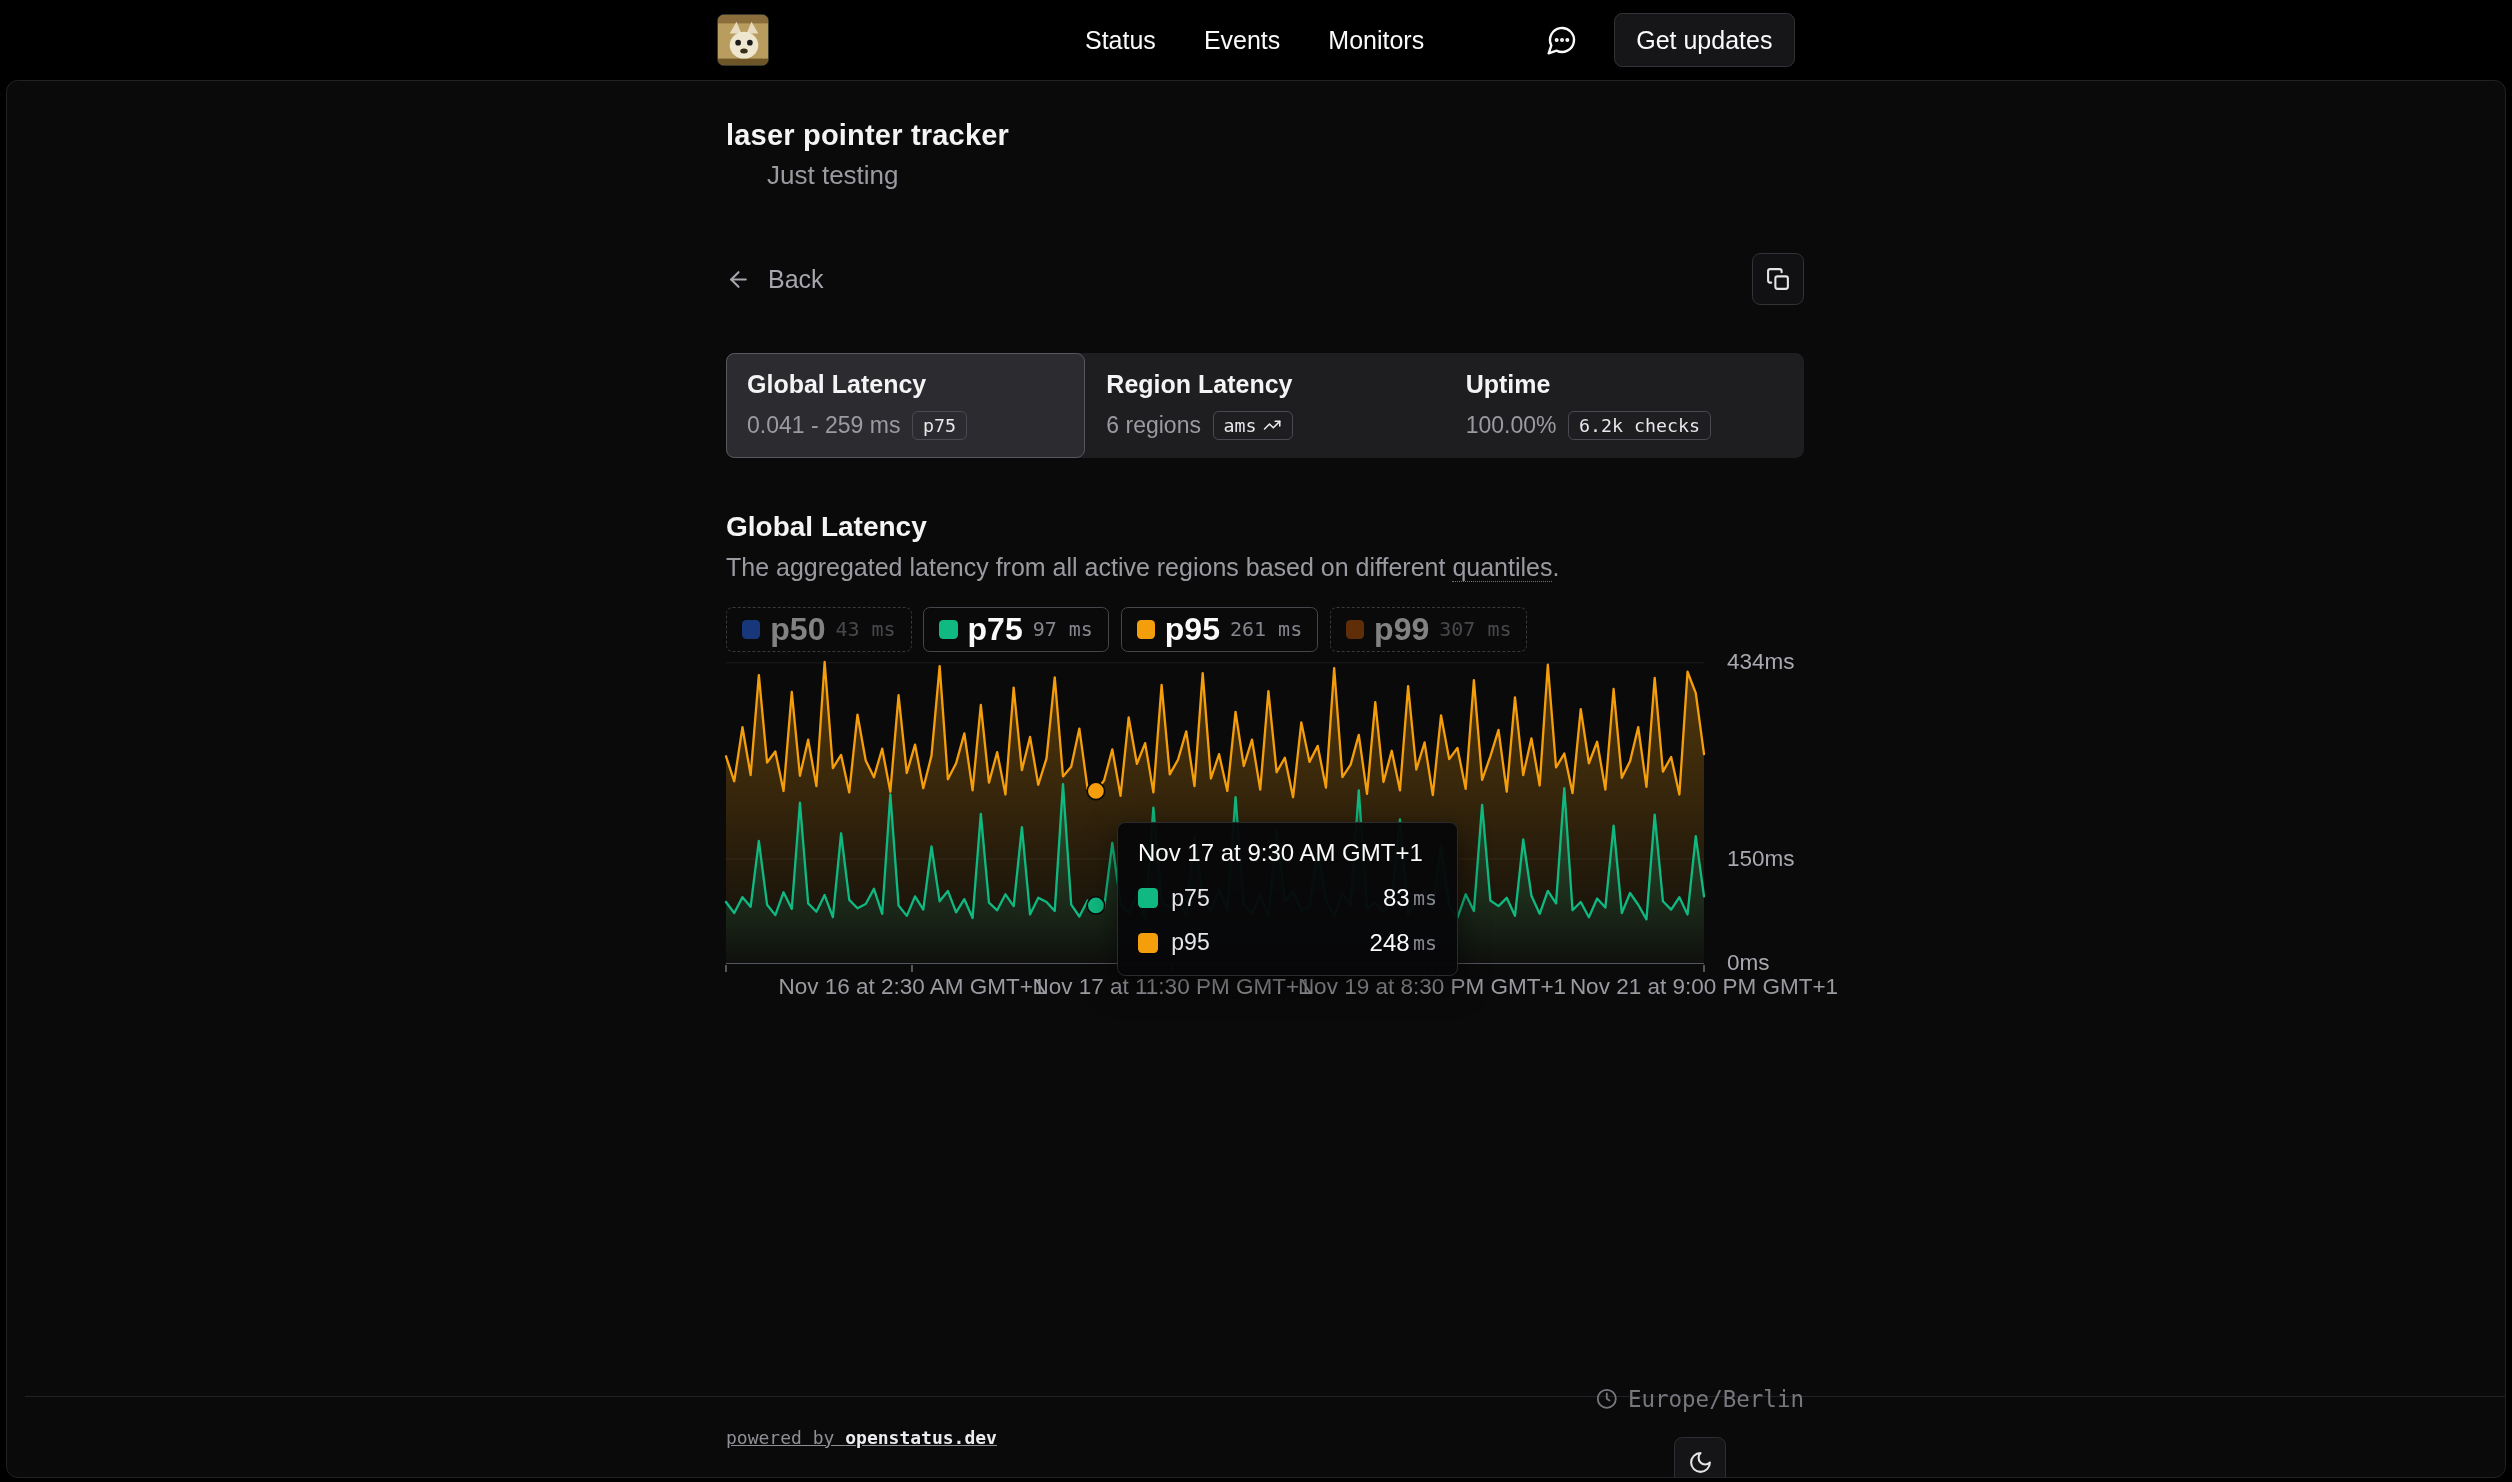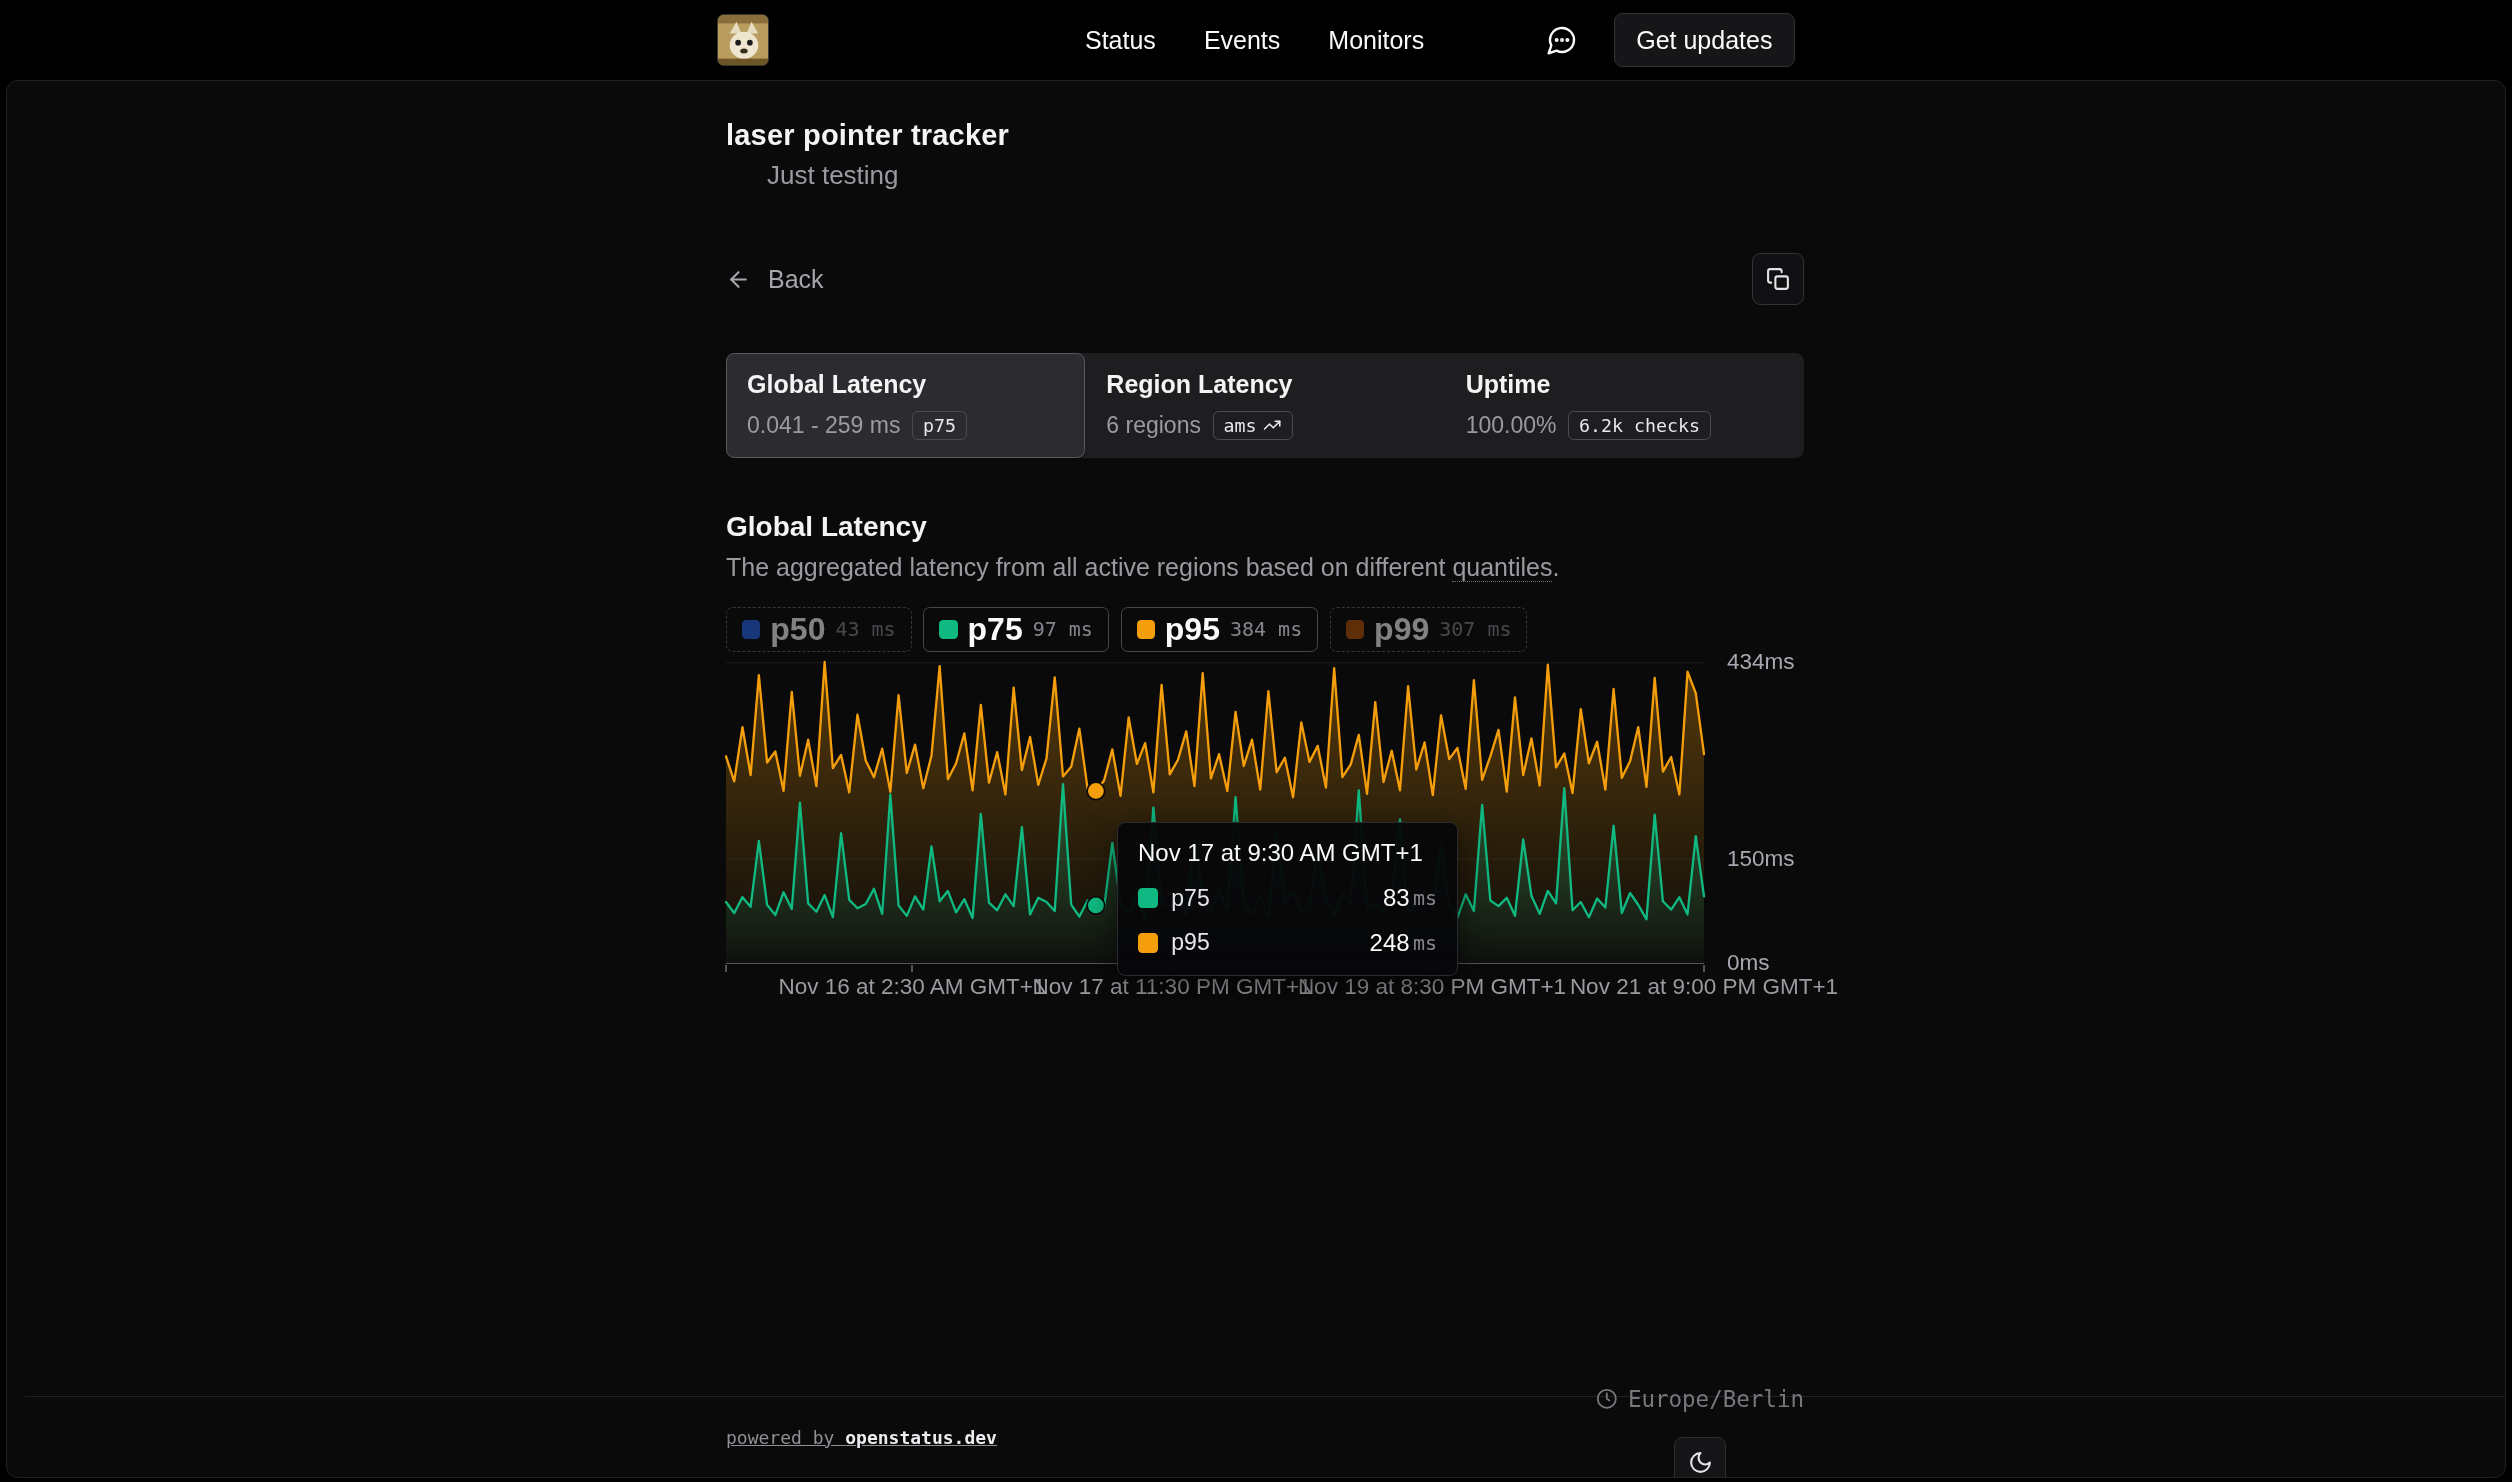--- a/index.html
+++ b/index.html
@@ -210,21 +210,21 @@
           <span class="chip-in">
             <span class="swatch" style="background: rgb(16, 185, 129);"></span>
             <span class="chip-label">p75</span>
             <span class="chip-value">97 ms</span>
           </span>
         </button>
         <button class="chip">
           <span class="chip-in">
             <span class="swatch" style="background: rgb(245, 158, 11);"></span>
             <span class="chip-label">p95</span>
-            <span class="chip-value">384 ms</span>
+            <span class="chip-value">261 ms</span>
           </span>
         </button>
         <button class="chip inactive">
           <span class="chip-in">
             <span class="swatch" style="background: rgb(180, 83, 9);"></span>
             <span class="chip-label">p99</span>
             <span class="chip-value">307 ms</span>
           </span>
         </button>
       </div>

